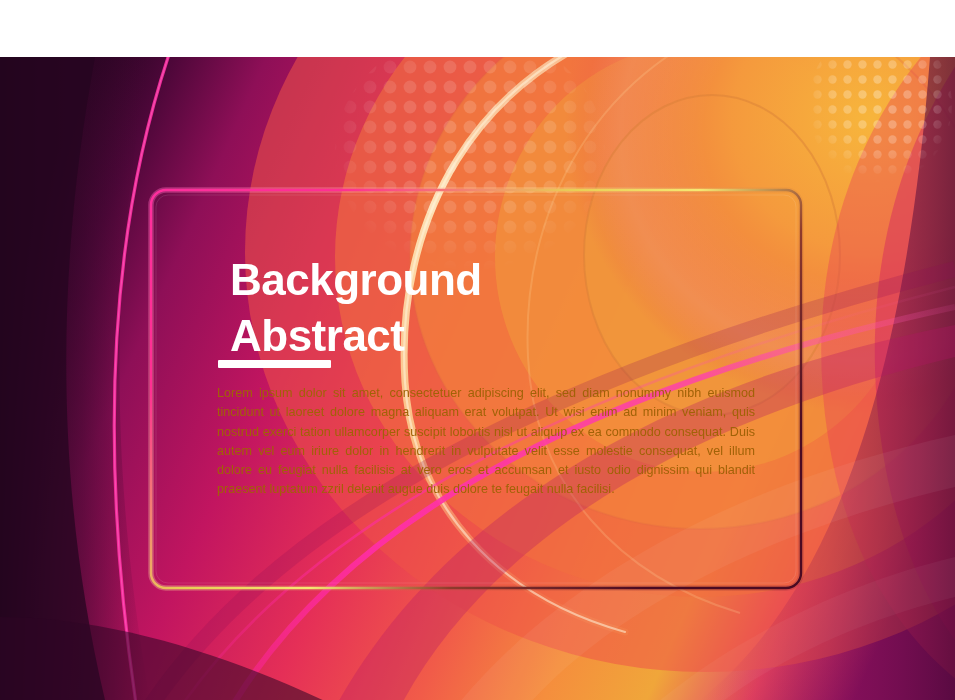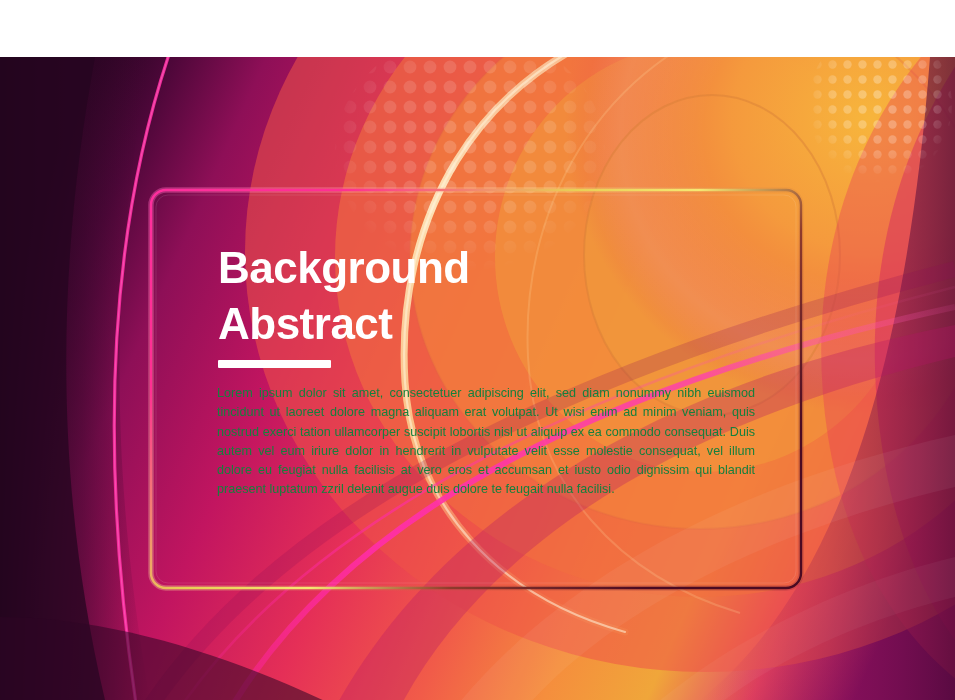--- a/index.html
+++ b/index.html
@@ -52,40 +52,40 @@
     position: absolute;
     left: 218px;
     top: 240px;
     width: 560px;
     color: #ffffff;
     font-family: "Liberation Sans", sans-serif;
     font-weight: bold;
     font-size: 44px;
     line-height: 1.28;
     letter-spacing: -0.5px;
-    margin: 0;
+    margin: 12px;
     white-space: pre-line;
   }
 
   .rule {
     position: absolute;
     left: 218px;
     top: 360px;
     width: 113px;
     height: 8px;
     background: #ffffff;
     border-radius: 1px;
   }
 
   .body-copy {
     position: absolute;
     left: 217px;
     top: 384px;
     width: 538px;
-    color: #15803d;
+    color: #a16207;
     font-family: "Liberation Sans", sans-serif;
     font-size: 12.6px;
     line-height: 1.53;
     text-align: justify;
     margin: 0;
   }
 </style>
 </head>
 <body>
 

